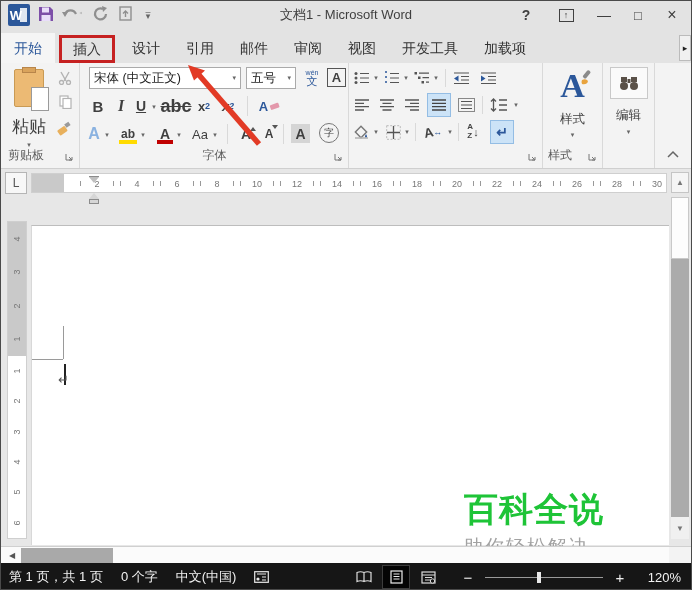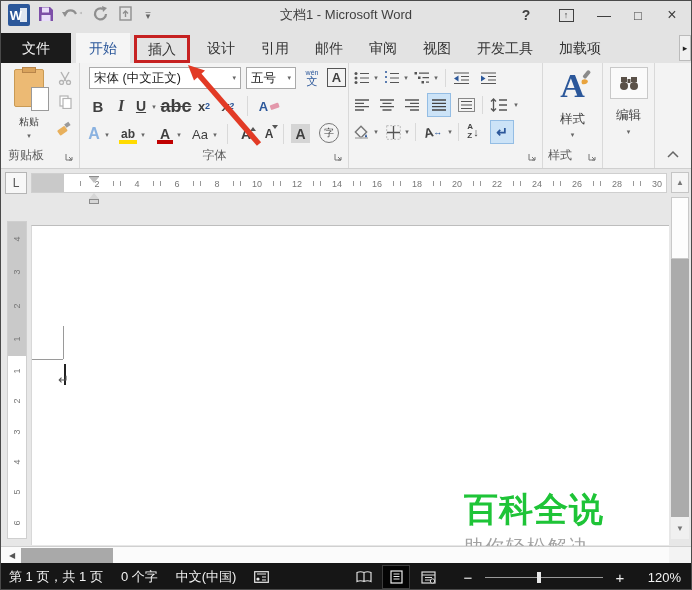--- a/index.html
+++ b/index.html
@@ -174,42 +174,41 @@
       </div>
     <div id="maxBtn" class="winctl">
         <span>□</span>
       </div>
     <div id="closeBtn" class="winctl">
         <span>×</span>
       </div>
   </div>
 
   <div id="tabstrip">
-    <span class="tab file">文件</span>
     <span class="tab active">开始</span>
     <span class="tab boxed">插入</span>
     <span class="tab">设计</span>
     <span class="tab">引用</span>
     <span class="tab">邮件</span>
     <span class="tab">审阅</span>
     <span class="tab">视图</span>
     <span class="tab">开发工具</span>
     <span class="tab">加载项</span>
     <span id="tabArrow">▸</span>
   </div>
 
   <div id="ribbon">
 
     <div id="g-clip" class="group">
       <div id="pasteBtn">
         <div class="clipicon">
           <span class="clip"></span>
             <span class="page"></span>
         </div>
-        <div style="margin-top:8px;font-size:10px;">粘贴</div>
+        <div style="margin-top:8px;font-size:17px;">粘贴</div>
         <div class="dd" style="margin-top:3px;">▾</div>
       </div>
       <div class="ic" style="left:54px;top:6px;width:20px;height:18px;">
         <svg width="14" height="14" viewBox="0 0 14 14">
           <path d="M3 1 l5 9 M11 1 l-5 9" stroke="#b3b3b3" stroke-width="1.4" fill="none"></path>
           <circle cx="3.5" cy="11.5" r="2" fill="none" stroke="#b3b3b3" stroke-width="1.3"></circle>
           <circle cx="10.5" cy="11.5" r="2" fill="none" stroke="#b3b3b3" stroke-width="1.3"></circle>
         </svg>
       </div>
       <div class="ic" style="left:54px;top:30px;width:20px;height:18px;">

